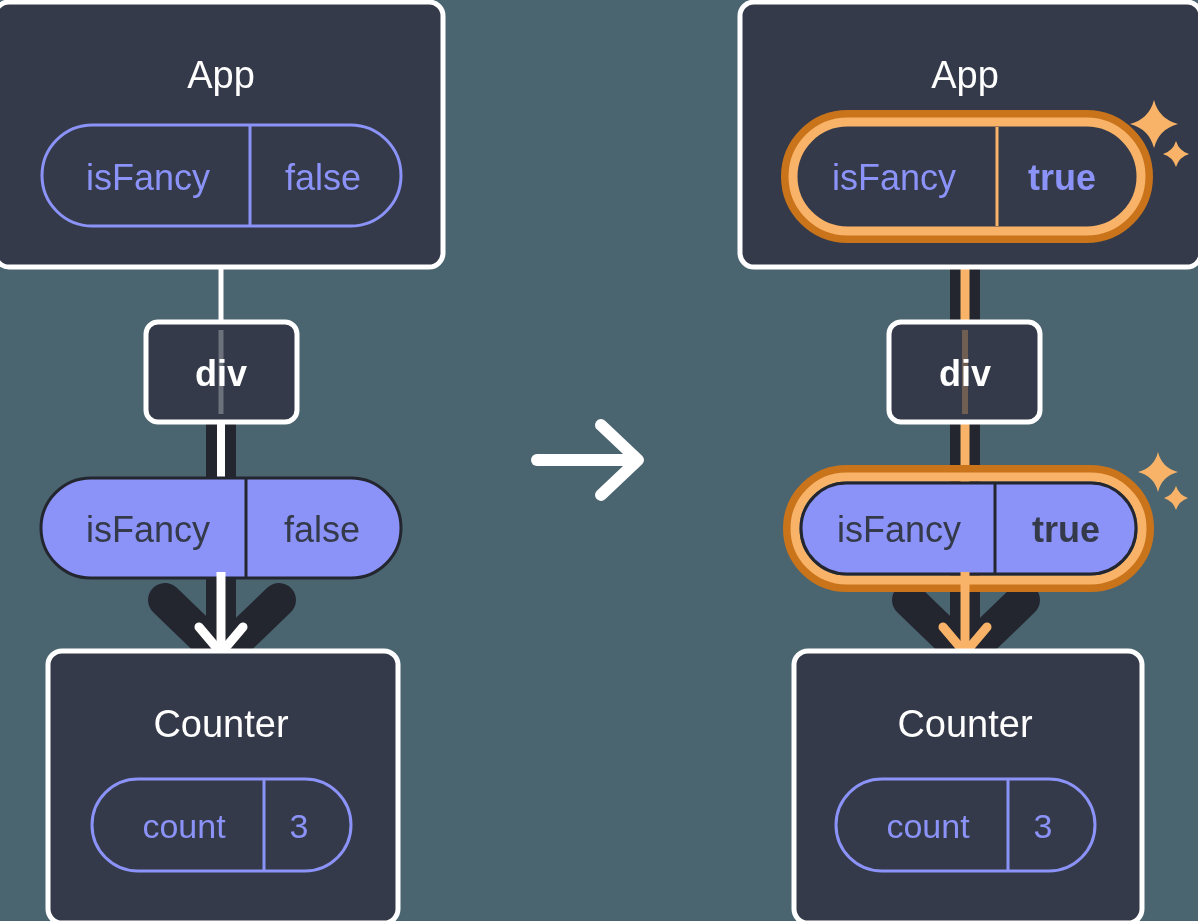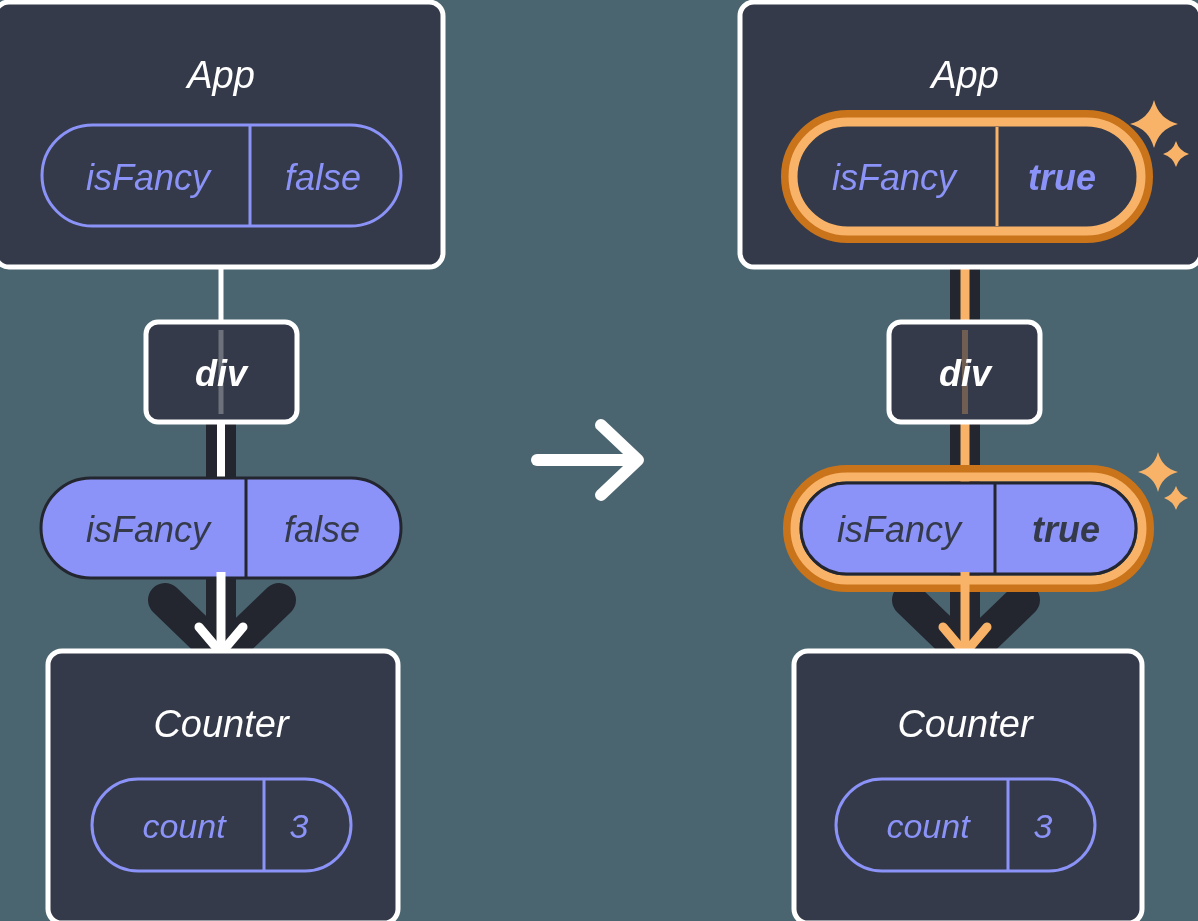--- a/index.html
+++ b/index.html
@@ -11,21 +11,20 @@
     width: 1198px;
     height: 921px;
     overflow: hidden;
     font-family: "Liberation Sans", sans-serif;
   }
   #stage {
     position: relative;
     width: 1198px;
     height: 921px;
     background: #4a6570;
-    font-style: italic;
   }
   svg.diagram {
     position: absolute;
     left: 0;
     top: 0;
     width: 1198px;
     height: 921px;
     display: block;
   }
   .lbl {

